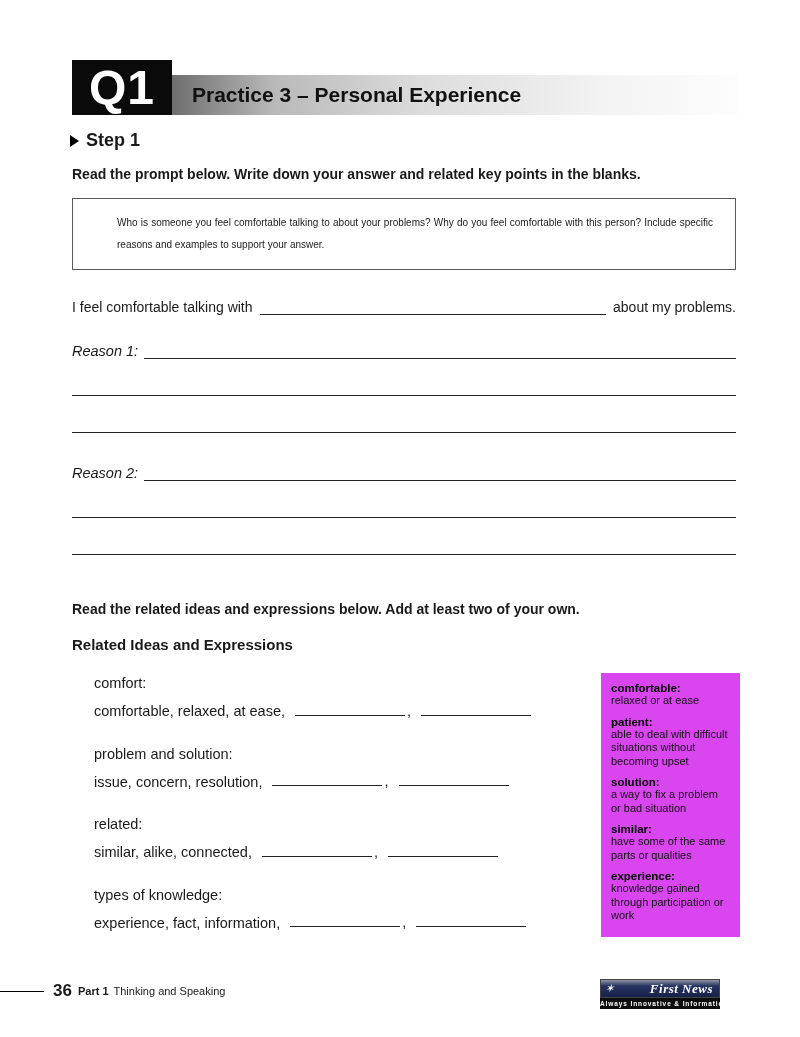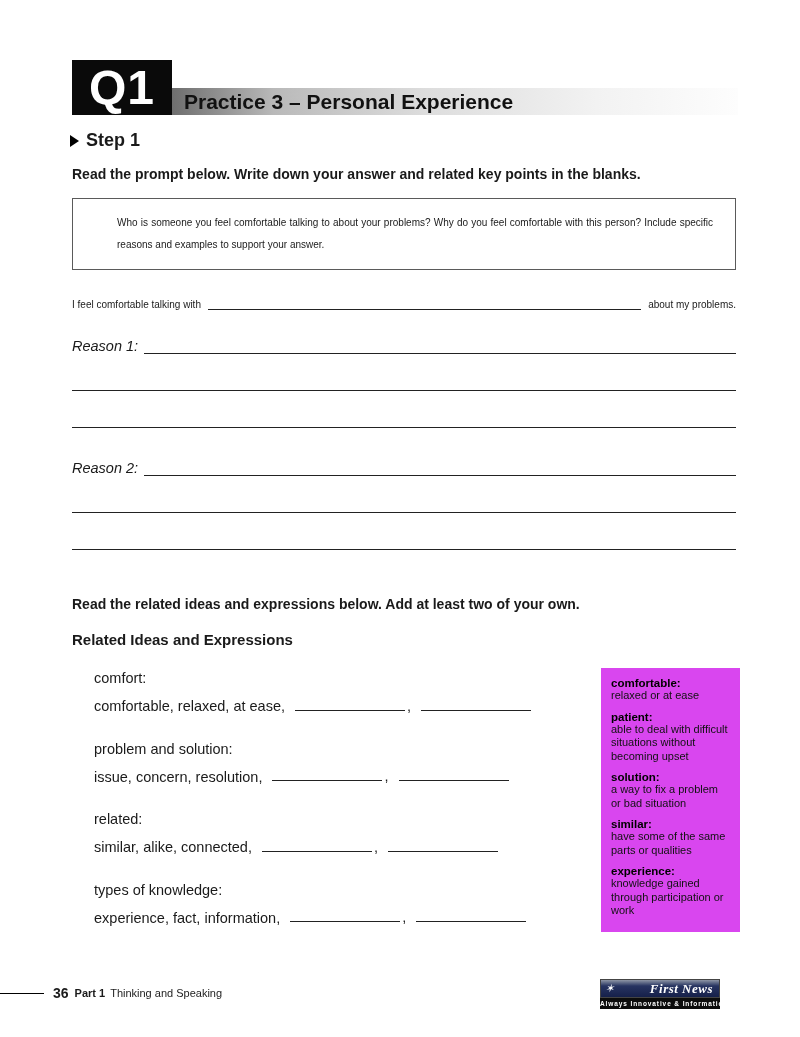--- a/index.html
+++ b/index.html
@@ -30,25 +30,25 @@
     font-size: 48px;
     font-weight: bold;
     display: flex;
     align-items: center;
     justify-content: center;
     letter-spacing: 1px;
     flex: 0 0 auto;
   }
   .titlebar {
     flex: 1;
-    height: 27px;
+    height: 40px;
     background: linear-gradient(to right, #6e6e6e 0%, #b9b9b9 18%, #dddddd 45%, #f2f2f2 75%, #fdfdfd 100%);
     display: flex;
     align-items: center;
-    padding-left: 12px;
+    padding-left: 20px;
   }
   .title {
     font-size: 21px;
     font-weight: bold;
     color: #111;
   }
 
   
   .content {
     position: absolute;
@@ -79,21 +79,21 @@
     border-radius: 0;
     padding: 13px 22px 13px 44px;
     font-size: 10px;
     line-height: 22px;
     text-align: justify;
   }
   .fill-row {
     margin-top: 29px;
     display: flex;
     align-items: flex-end;
-    font-size: 10px;
+    font-size: 14px;
   }
   .fill-row .lead { flex: 0 0 auto; }
   .fill-row .tail { flex: 0 0 auto; }
   .fill-row .blank-flex {
     flex: 1;
     border-bottom: 1px solid #222;
     margin: 0 7px;
     height: 1.1em;
   }
   .reason-row {
@@ -183,21 +183,21 @@
     left: 0; bottom: 8px;
     display: flex;
     align-items: center;
     font-size: 11px;
   }
   .footer-rule {
     width: 44px;
     border-top: 1.3px solid #000;
     margin-right: 9px;
   }
-  .pgnum { font-weight: bold; font-size: 14px; margin-right: 6px; }
+  .pgnum { font-weight: bold; font-size: 17px; margin-right: 6px; }
   .part { font-weight: bold; font-size: 11px; margin-right: 5px; }
   .section-name { font-size: 11px; color: #222; }
 
   .logo {
     position: absolute;
     right: 80px; bottom: 0;
     width: 120px;
   }
   .logo-top {
     background: linear-gradient(to bottom, #8e96a5 0%, #273461 35%, #16204a 100%);

